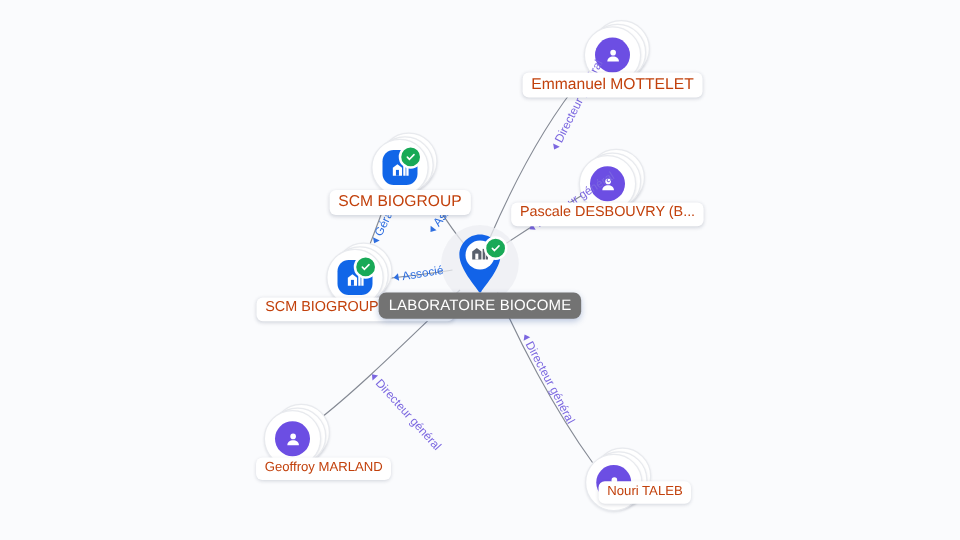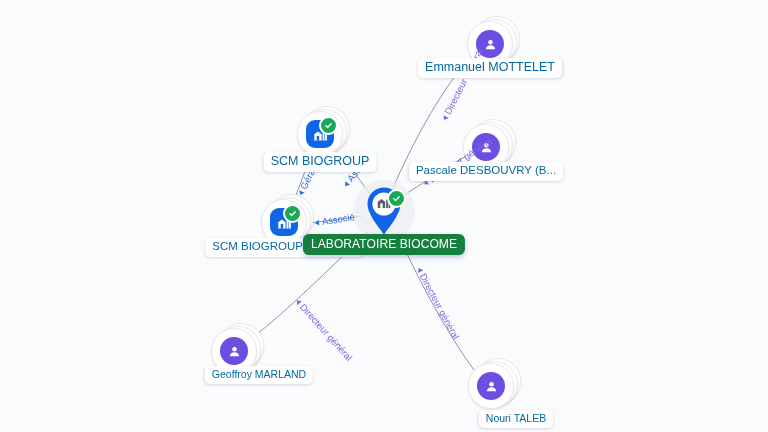--- a/index.html
+++ b/index.html
@@ -90,33 +90,33 @@
     z-index: 6;
   }
   .badge-check.co { right: 10px; top: 10px; }
   .badge-check.pin-badge { right: 6px; top: 6px; }
 
   
   .node-label {
     position: absolute;
     white-space: nowrap;
     background: #ffffff;
-    color: #0369a1;
+    color: #c2410c;
     border-radius: 5px;
     box-shadow: 0 1px 3px rgba(20,30,60,.16);
     padding: 3px 7px 4px 7px;
     line-height: 1;
     z-index: 5;
     transform: translate(-50%, 0);
   }
   .node-label.lg  { font-size: 12.5px; }
   .node-label.md  { font-size: 11.5px; }
   .node-label.sm  { font-size: 10.5px; margin-left: 25px; }
   .node-label.focus {
-    background: #15803d;
+    background: #737373;
     color: #ffffff;
     font-size: 12px;
     font-weight: 400;
     letter-spacing: .1px;
     border-radius: 6px;
     padding: 4px 8px 5px 8px;
     box-shadow: 0 2px 5px rgba(20,60,140,.28);
     z-index: 9;
   }
 
@@ -292,14 +292,14 @@
       <div class="edge-label purple" style="left: 297px; top: 300px; transform: translate(0px, -50%) rotate(48deg);"><span class="arrow-mark"></span><span>Directeur général</span></div>
       <div class="edge-label purple" style="left: 419px; top: 268px; transform: translate(0px, -50%) rotate(62deg);"><span class="arrow-mark"></span><span>Directeur général</span></div>
     </div>
 
 <div class="node-label focus" style="left: 384px; top: 234px;">LABORATOIRE BIOCOME</div>
     <div class="node-label lg" style="left: 320px; top: 152px;">SCM BIOGROUP</div>
     <div class="node-label md" style="left: 284px; top: 238px;">SCM BIOGROUP ILE-DE ...</div>
     <div class="node-label lg" style="left: 490px; top: 58px;">Emmanuel MOTTELET</div>
     <div class="node-label md" style="left: 486px; top: 162px;">Pascale DESBOUVRY (B...</div>
     <div class="node-label sm" style="left: 234px; top: 366px;">Geoffroy MARLAND</div>
-    <div class="node-label sm" style="left: 491px; top: 410px;">Nouri TALEB</div>
+    <div class="node-label sm" style="left: 491px; top: 385px;">Nouri TALEB</div>
   </div>
 
 </body></html>

